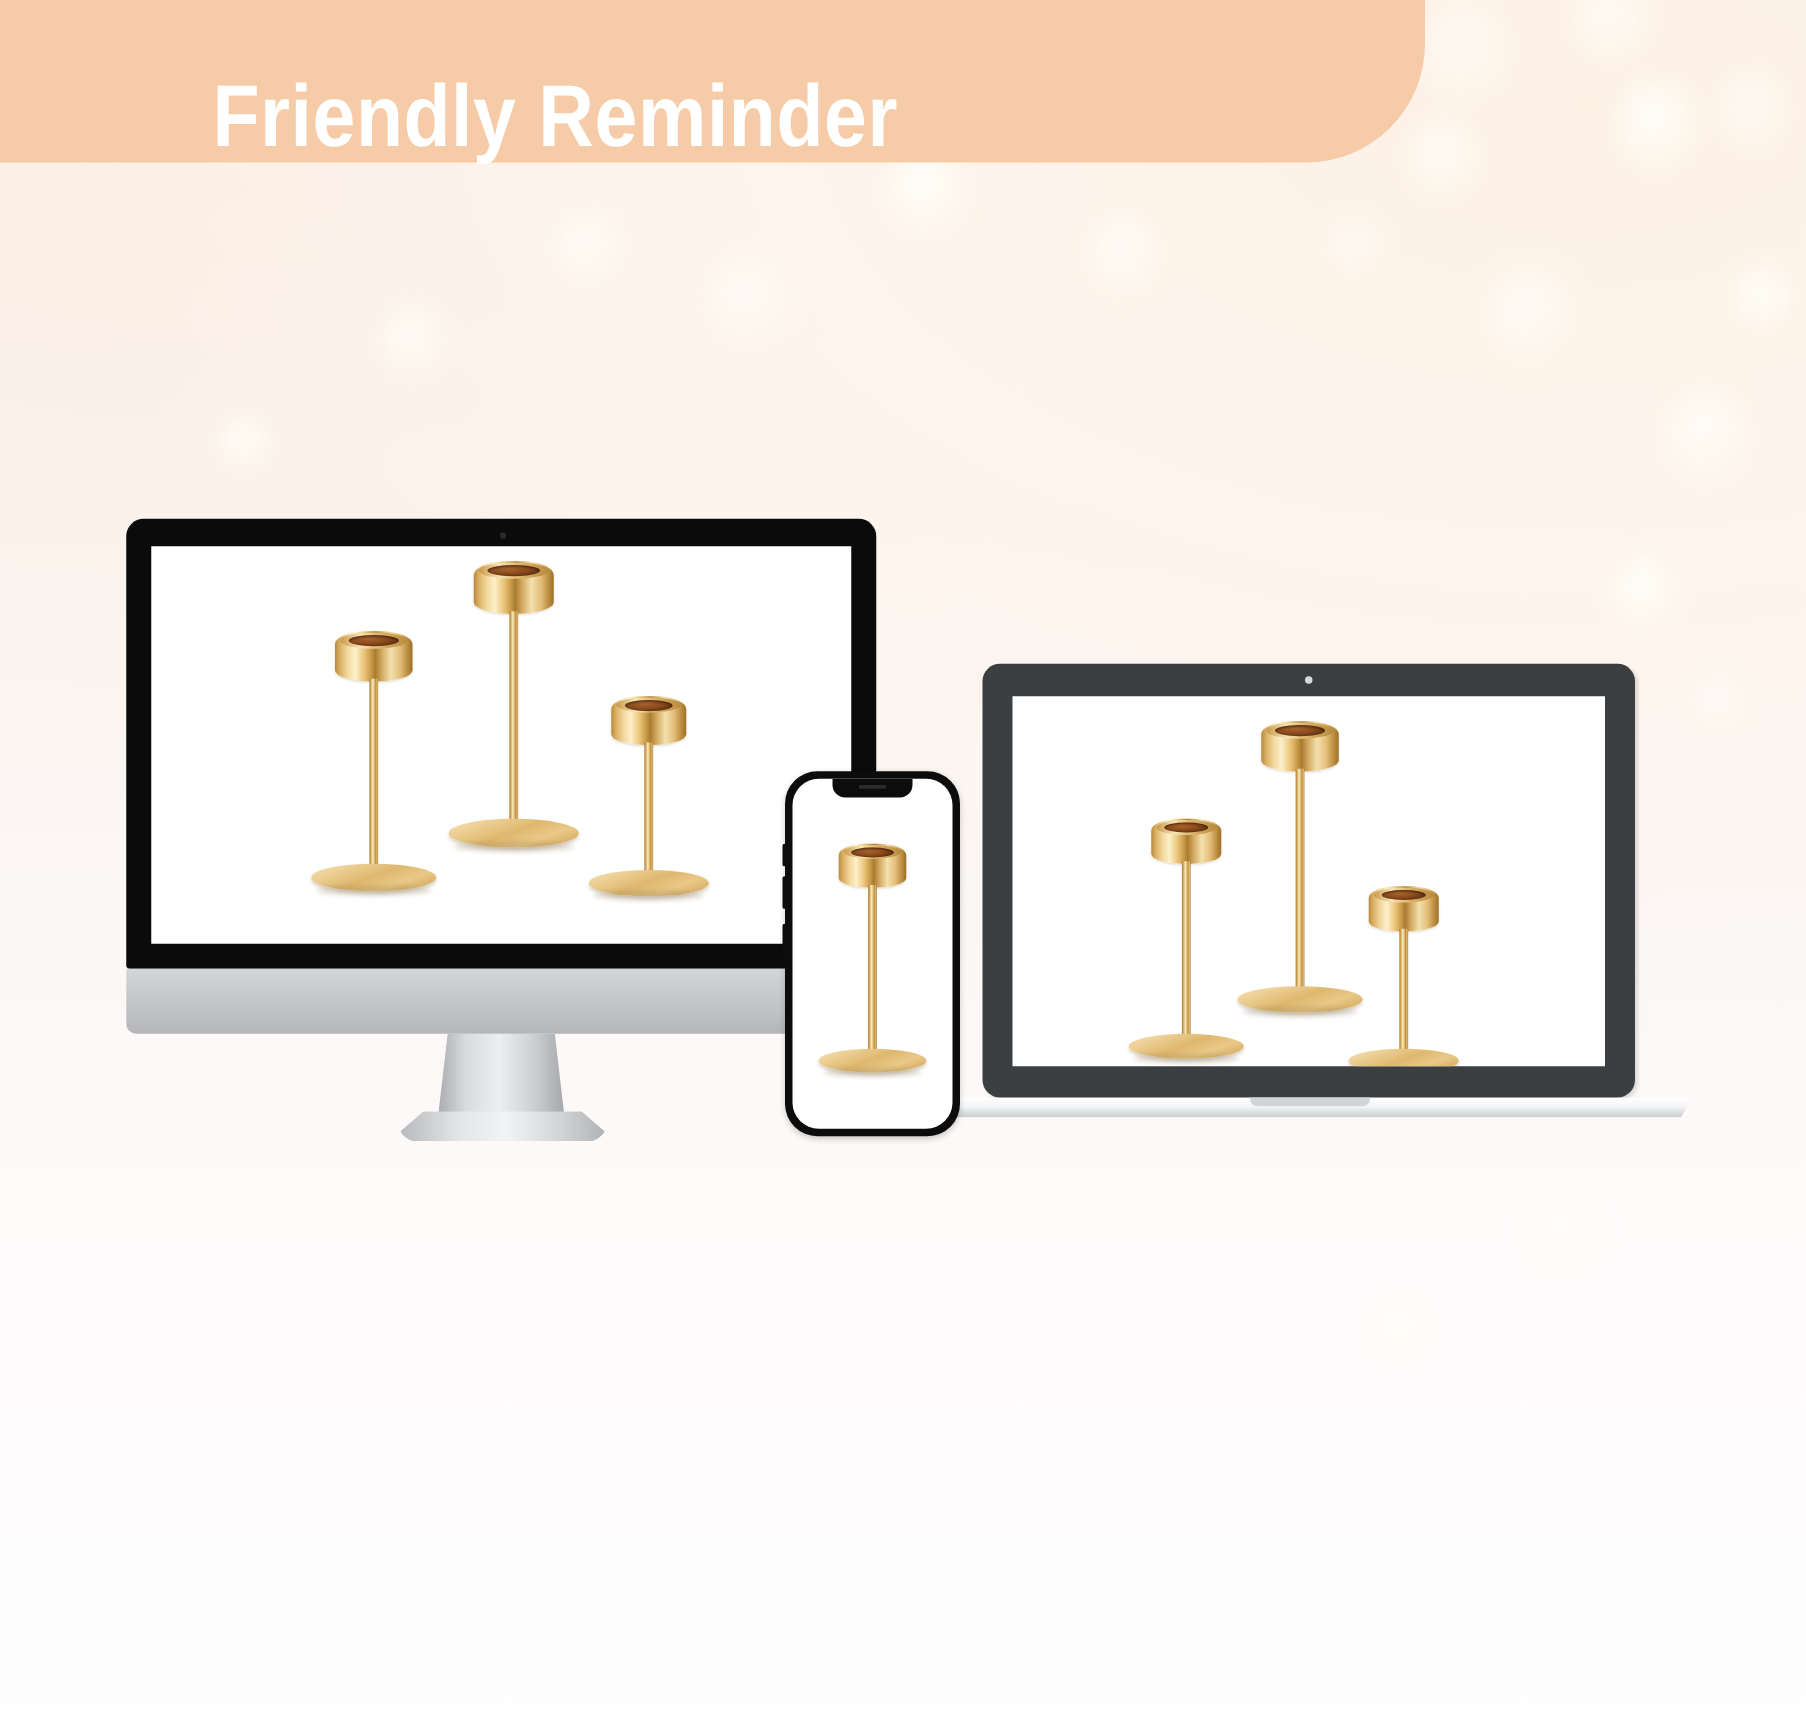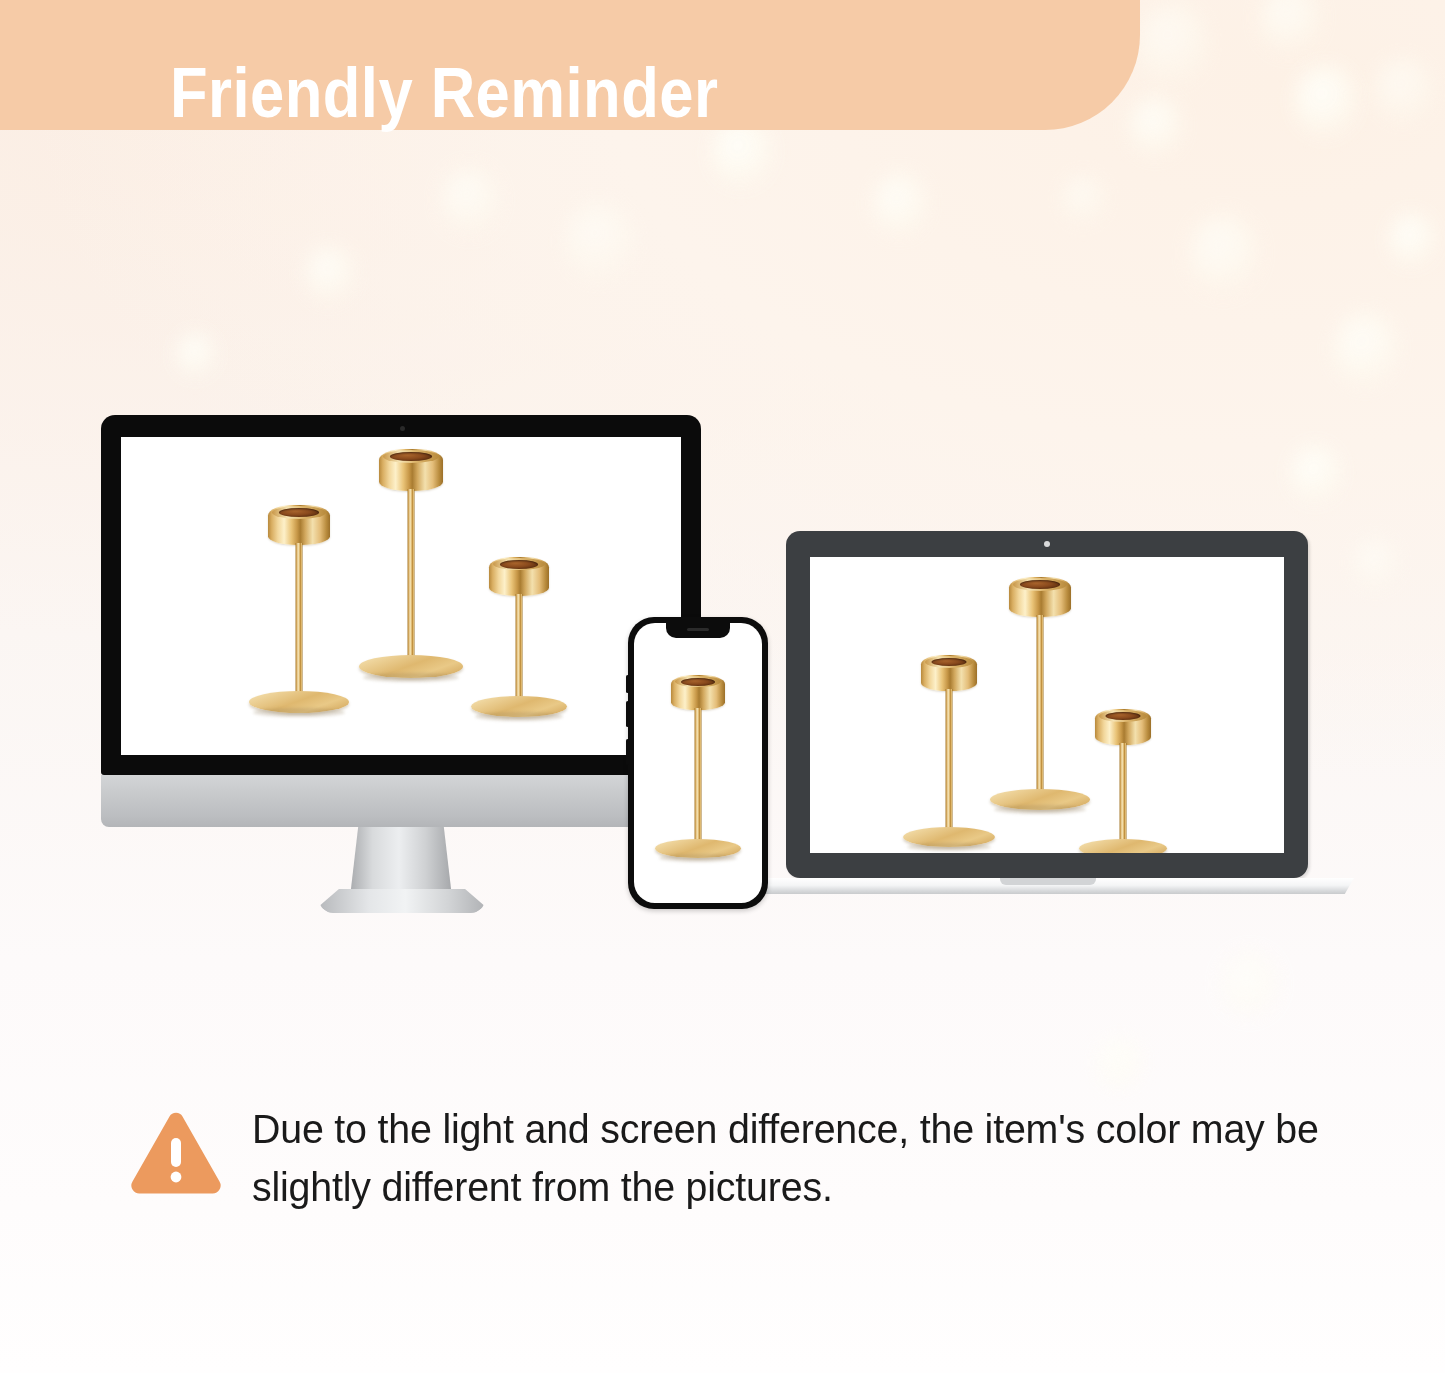--- a/index.html
+++ b/index.html
@@ -377,24 +377,14 @@
         <div class="cup" style="top:0;   width:54px; height:35px;"></div>
         <div class="cup-rim" style="top:1px; width:46px; height:11px;"></div>
         <div class="cup-inner" style="top:3px; width:34px; height:8px;"></div>
         <div class="stem" style="top:33px; width:7px; height:133px;"></div>
         <div class="base" style="top:164px; width:86px; height:19px;"></div>
         <div class="base-shadow" style="top:179px; width:78px; height:8px;"></div>
       </div>
     </div>
   </div>
 
-  <div class="note">
-    <div class="warn-tri">
-      <svg width="96" height="86" viewBox="0 0 96 86" aria-hidden="true">
-        <path id="warn-path" d="M41.5 6.5 L4.5 71.5 A8 8 0 0 0 11.5 83.5 L84.5 83.5 A8 8 0 0 0 91.5 71.5 L54.5 6.5 A7.5 7.5 0 0 0 41.5 6.5 Z" fill="#EC9A5E"></path>
-        <rect x="43" y="28" width="10" height="29" rx="5" fill="#FFFFFF"></rect>
-        <circle cx="48" cy="67" r="5.4" fill="#FFFFFF"></circle>
-      </svg>
-    </div>
-    <div class="note-text" style="color: rgb(26, 26, 26);">Due to the light and screen difference, the item's color may be slightly different from the pictures.</div>
-  </div>
 
 </div>
 
 </body></html>

